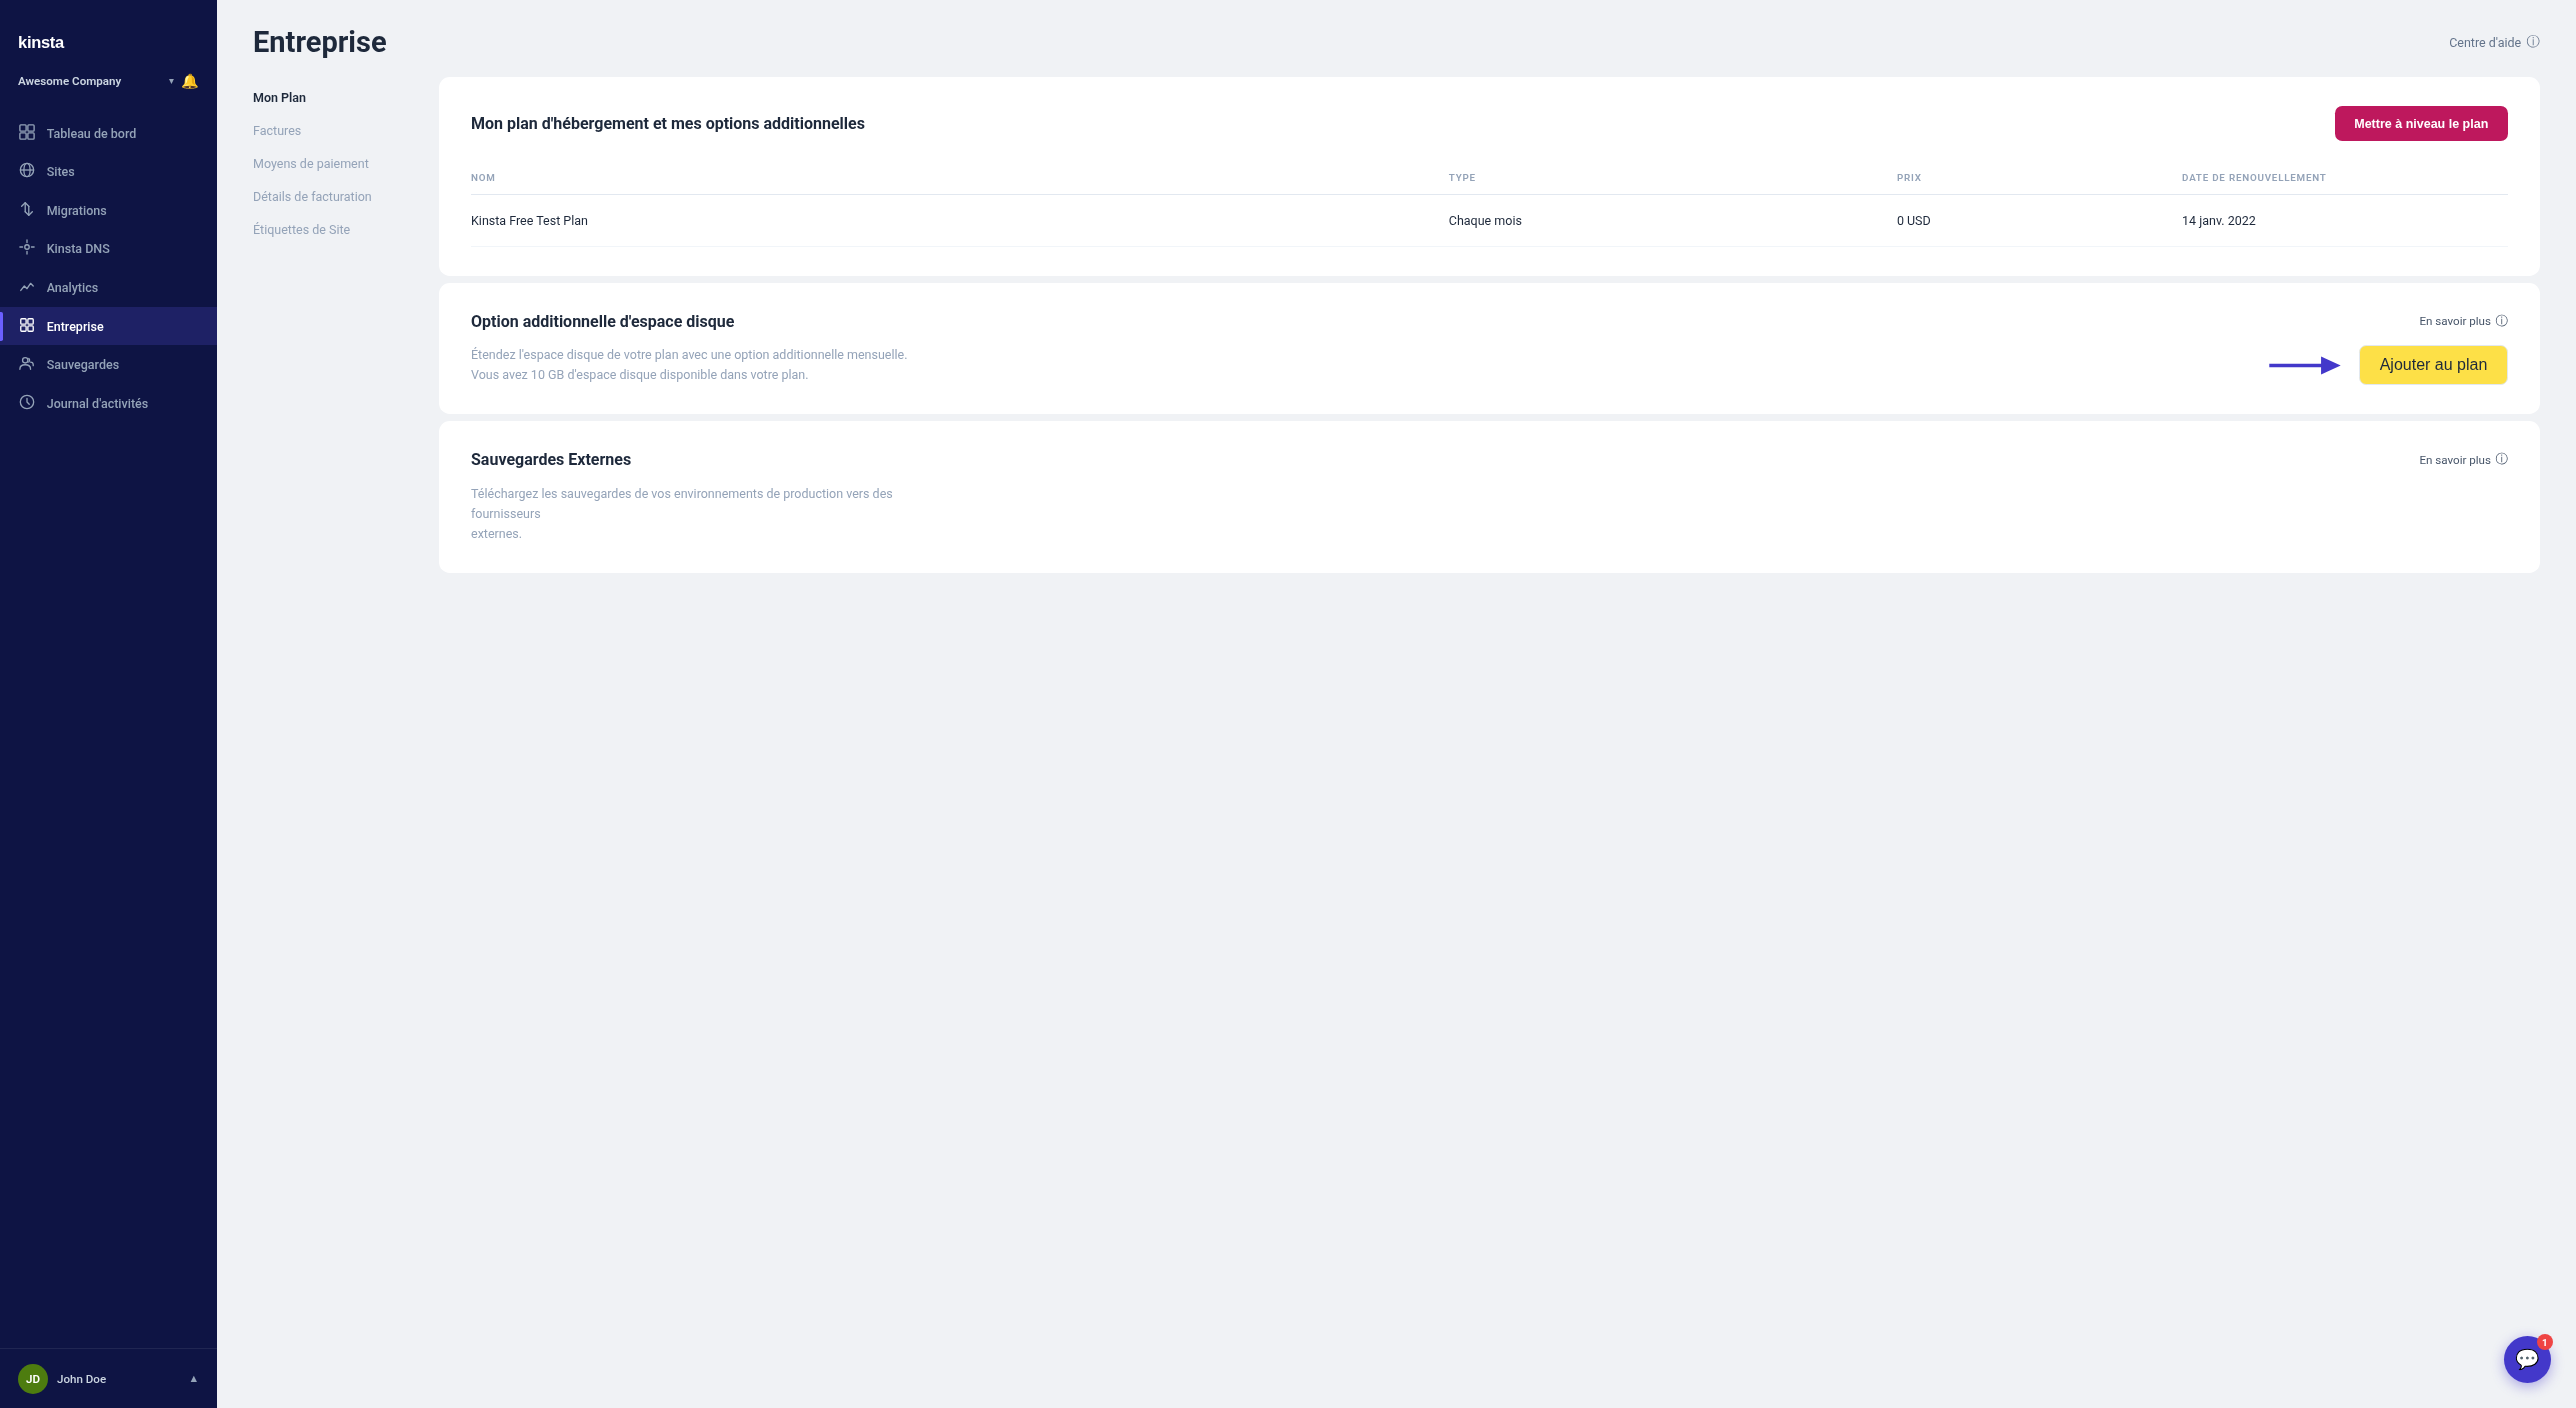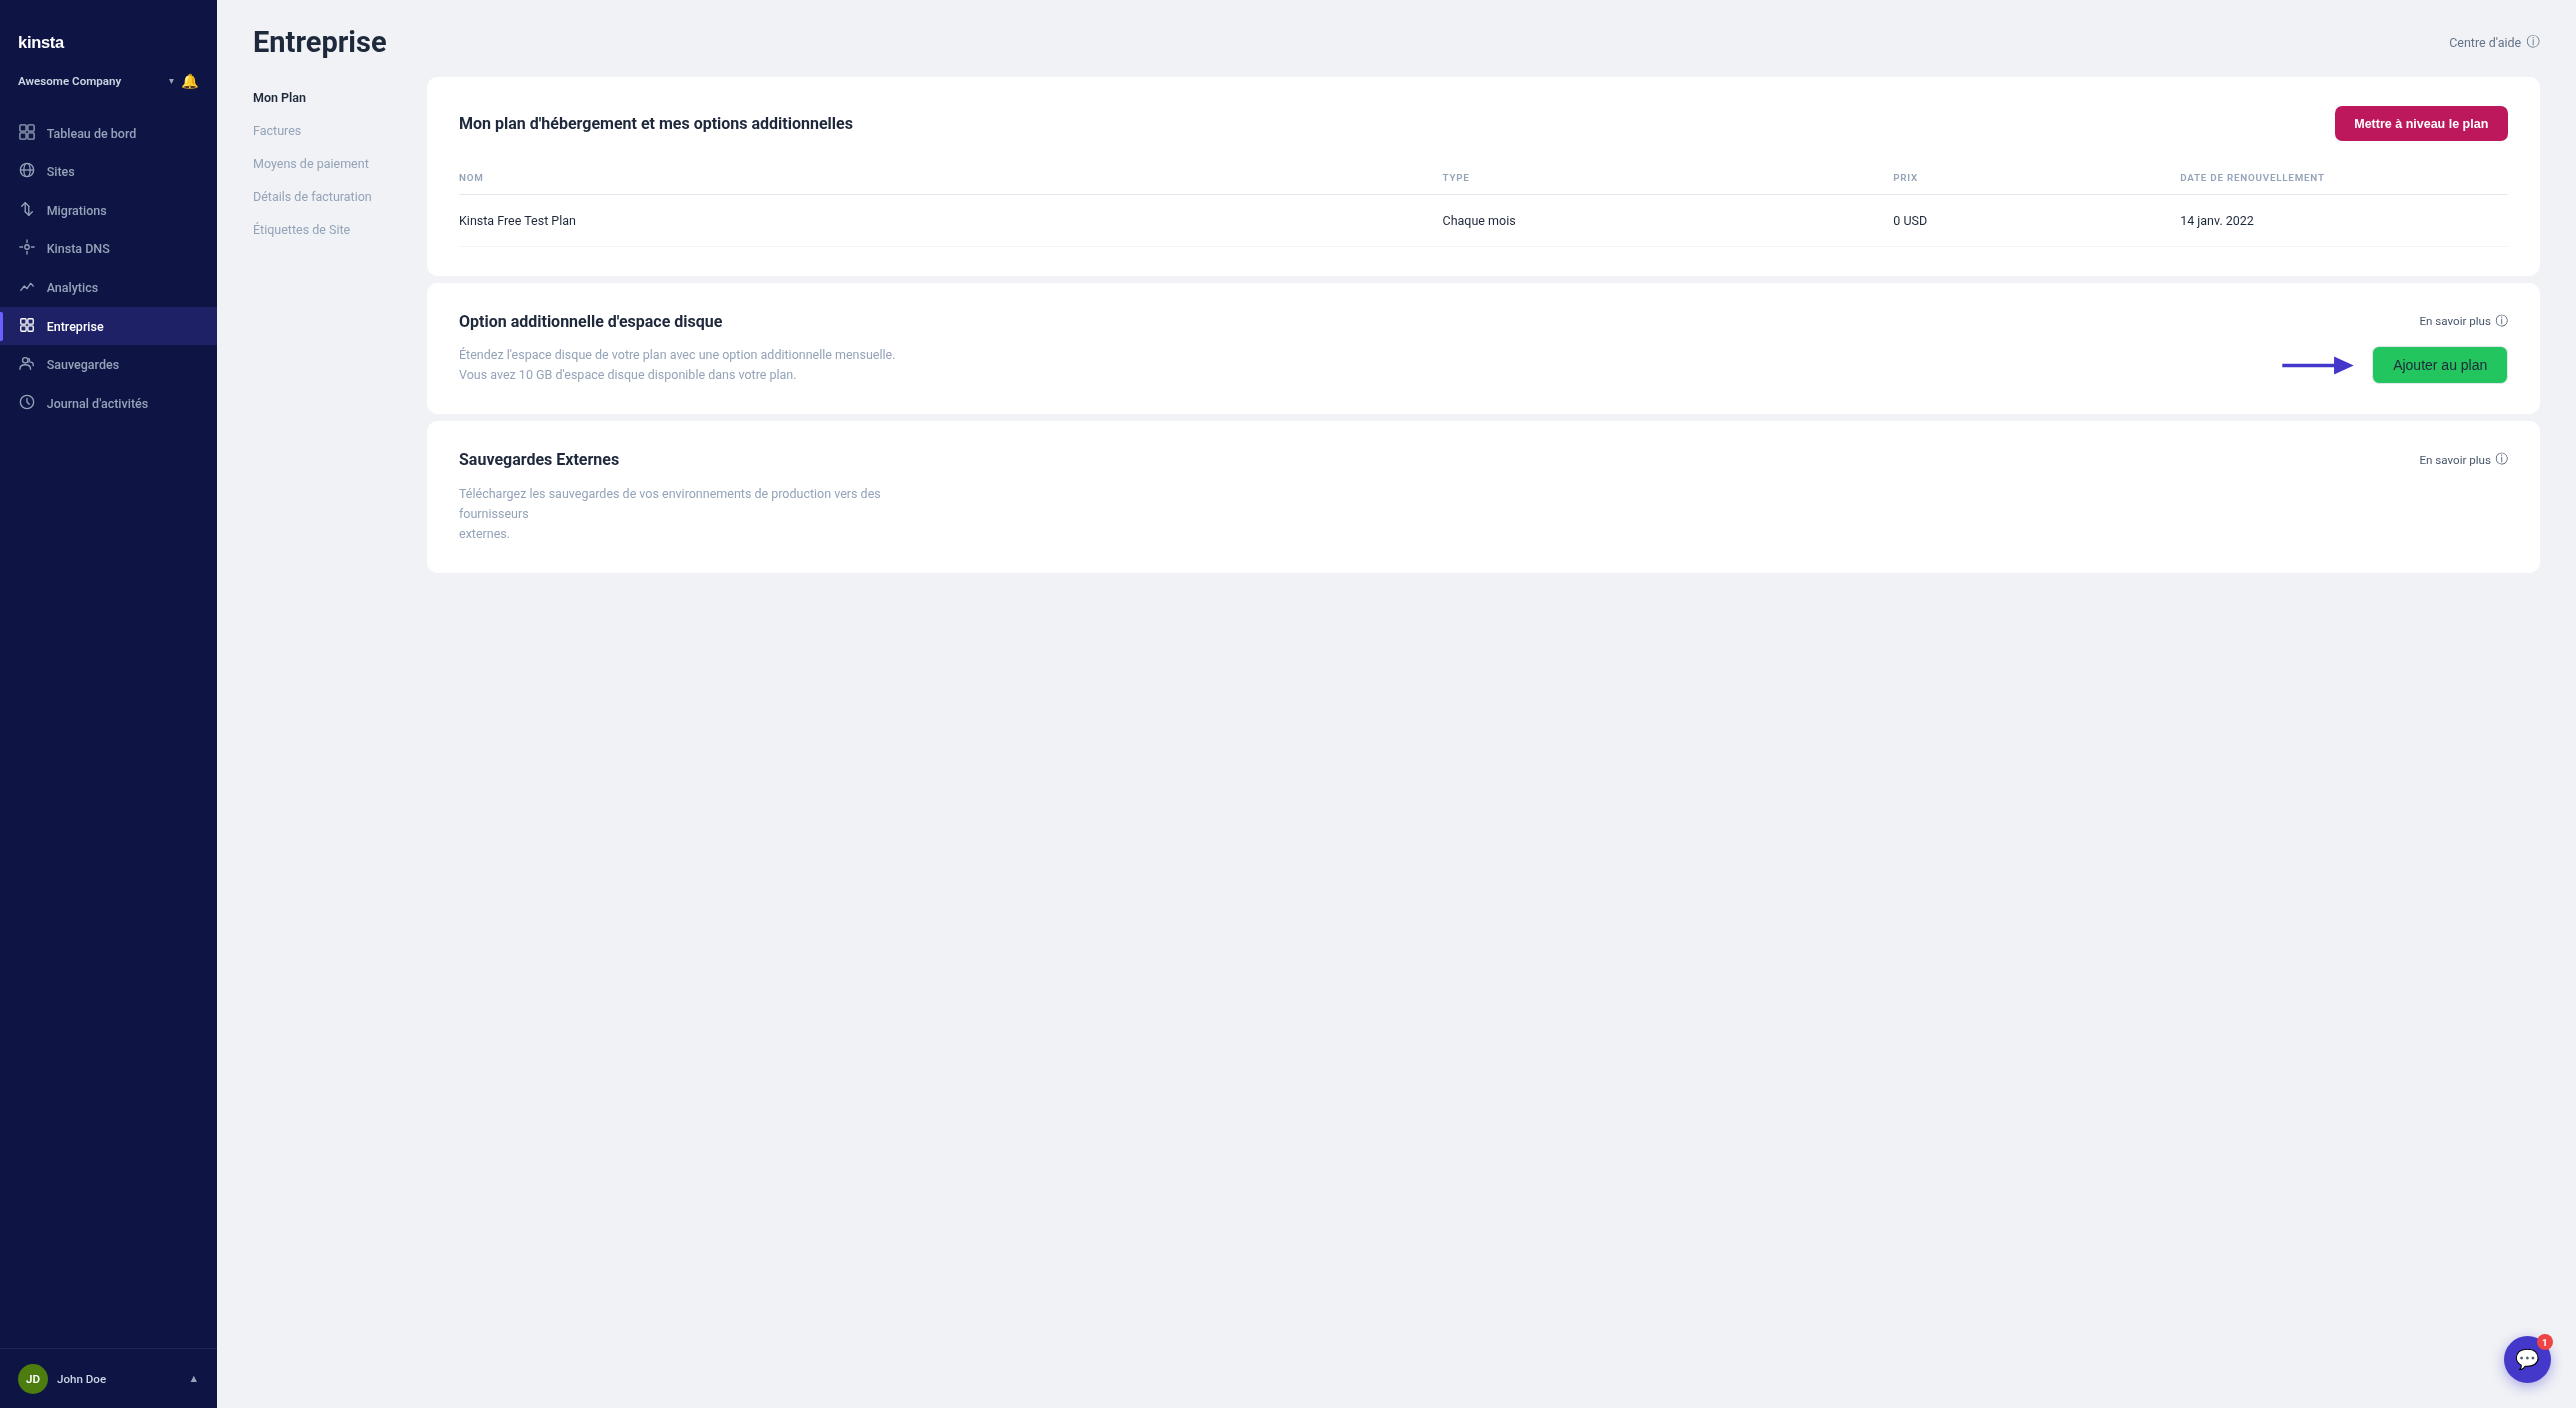--- a/index.html
+++ b/index.html
@@ -115,21 +115,21 @@
       cursor: pointer;
     }
     .help-circle { font-size: 13.4px; }
 
     
     .content-area {
       display: flex;
       flex: 1;
       overflow: hidden;
       padding: 0 36px 36px 36px;
-      gap: 4px;
+      gap: 16px;
     }
 
     
     .sub-nav {
       width: 170px;
       min-width: 170px;
       padding-top: 3.6px;
     }
     .sub-nav-item {
       display: block;
@@ -245,26 +245,26 @@
       gap: 18px;
       flex-shrink: 0;
     }
     .arrow-right {
       display: flex;
       align-items: center;
       color: #4338ca;
       font-size: 29px;
     }
     .add-plan-btn {
-      background: #22c55e;
+      background: #fde047;
       color: #1e293b;
       border: 1.8px solid #e2e8f0;
       border-radius: 7.2px;
       padding: 9.8px 19.7px;
-      font-size: 14px;
+      font-size: 16px;
       font-weight: 500;
       cursor: pointer;
       white-space: nowrap;
     }
 
     
     .chat-bubble {
       position: fixed;
       bottom: 25px;
       right: 25px;

